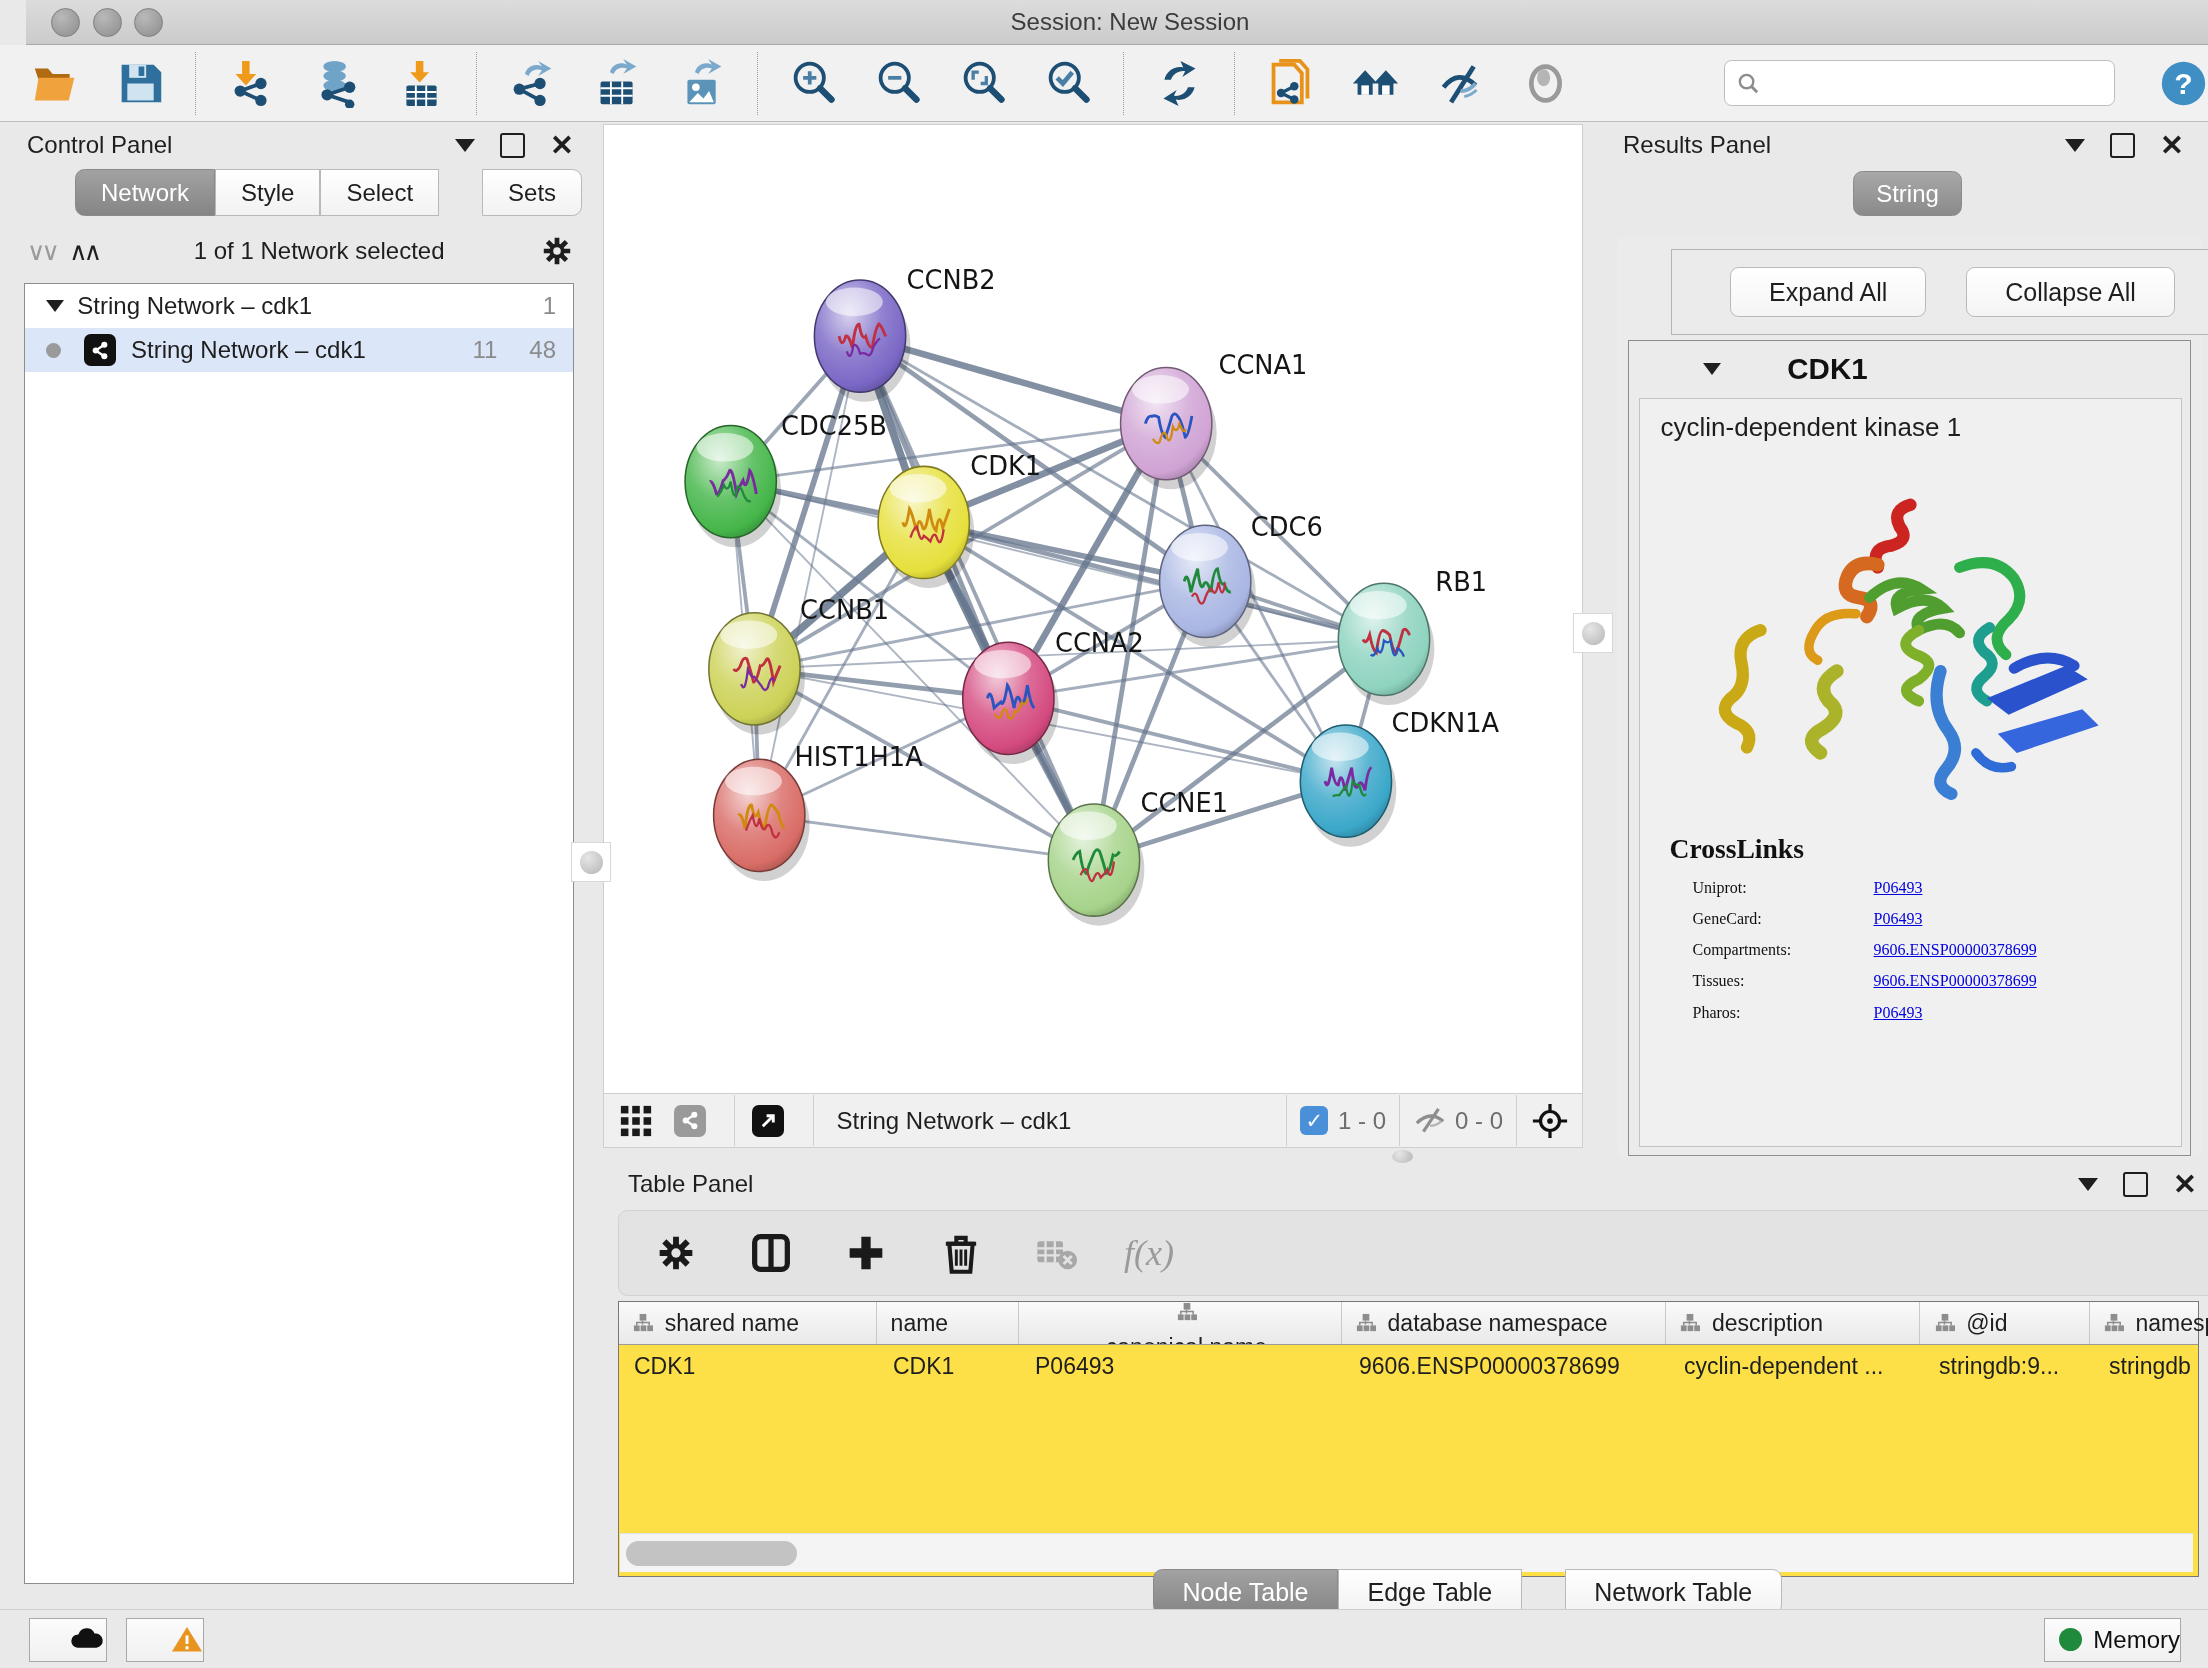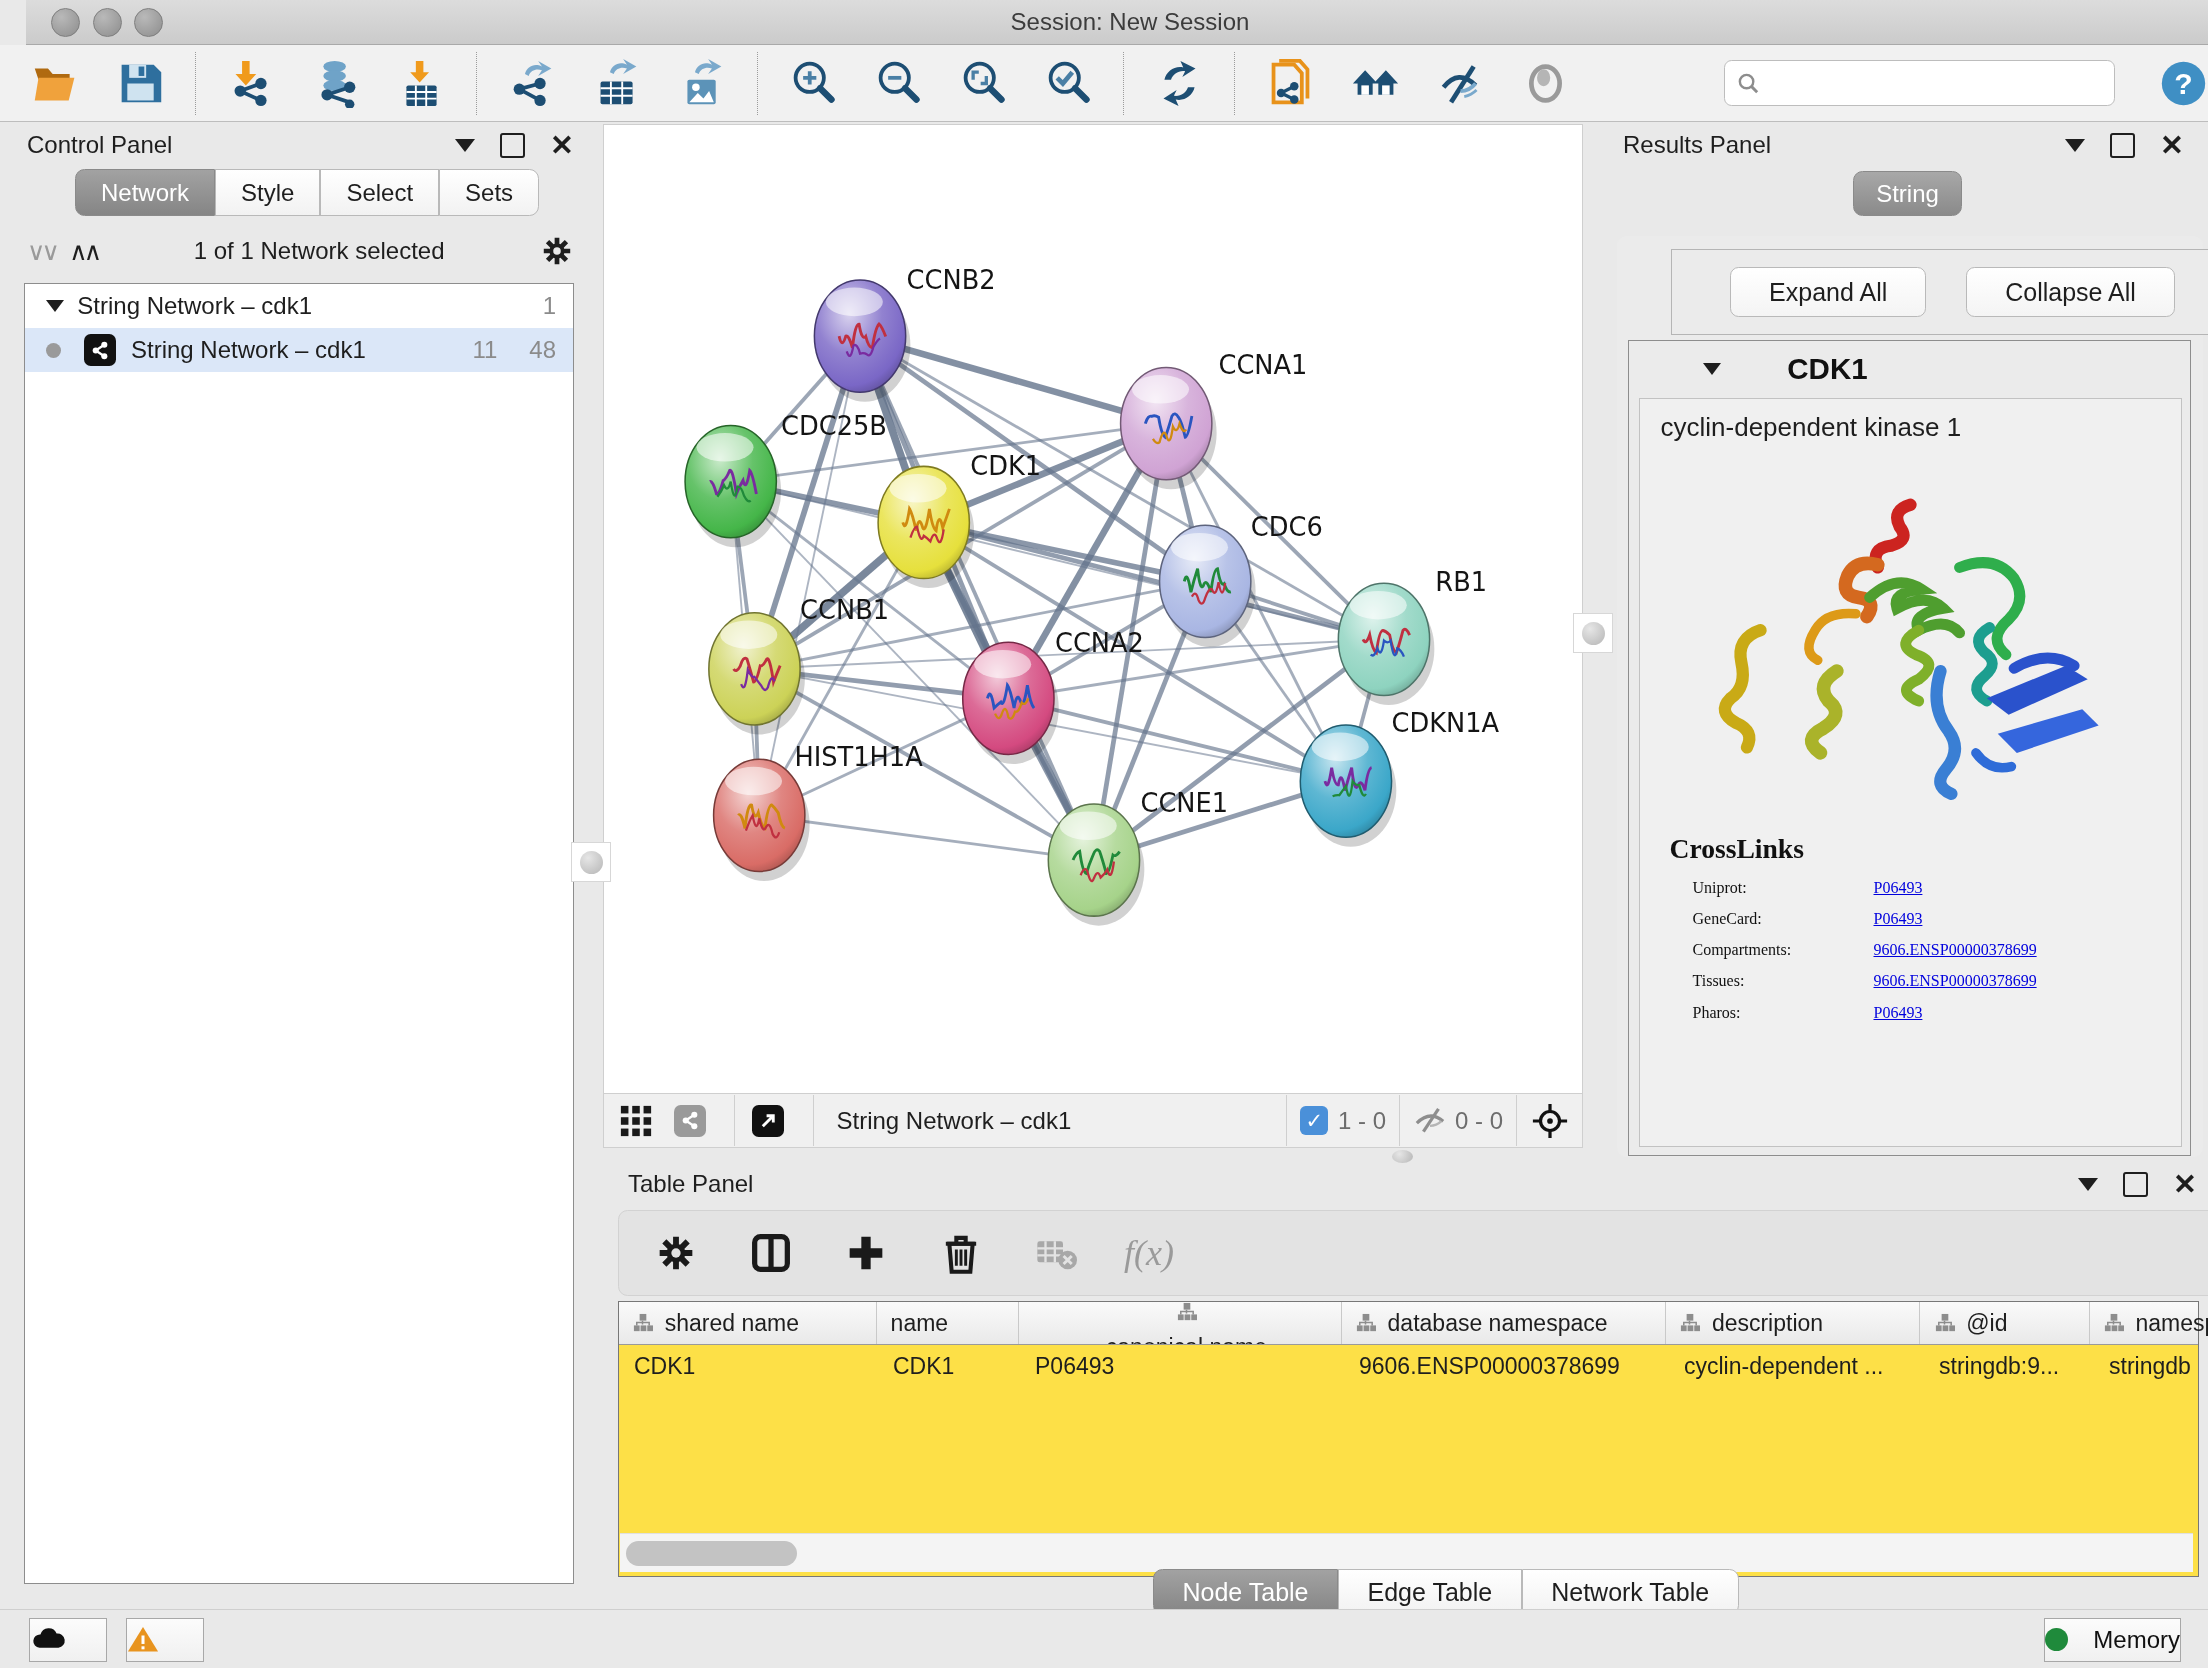--- a/index.html
+++ b/index.html
@@ -29,21 +29,21 @@
   .panel-controls{display:flex;align-items:center;gap:25px;}
   .ph-collapse{width:0;height:0;border-left:10.5px solid transparent;border-right:10.5px solid transparent;border-top:13.3px solid #1e1e1e;}
   .ph-float{width:21px;height:21px;border:2.9px solid #1e1e1e;border-radius:2.9px;}
   .ph-close{font-size:28.5px;font-weight:bold;color:#1e1e1e;line-height:21px;}
 
   .tabrow{display:flex;}
   .tab{border:1px solid #b9b9b9;background:linear-gradient(#ffffff,#f2f2f2);color:#1e1e1e;
     font-size:24px;padding:8.6px 25px;text-align:center;cursor:pointer;}
   .tab.sel{background:linear-gradient(#a2a2a2,#858585);color:#fff;border-color:#8a8a8a;}
   .tab:first-child{border-radius:9.5px 0 0 9.5px;margin-left:7px;}
-  .tab:last-child{border-radius:0 9.5px 9.5px 0;}
+  .tab:last-child{border-radius:0 9.5px 9.5px 0;margin-left:43px;}
 
   
   .cp-head{left:27px;top:131px;width:547px;}
   .cp-tabs{position:absolute;left:68px;top:169px;}
   .cp-sub{position:absolute;left:27px;top:228px;width:547px;height:46px;display:flex;align-items:center;}
   .chevrons{font-size:25px;letter-spacing:-3.8px;}
   .cp-sub-label{flex:1;text-align:center;font-size:24px;color:#1e1e1e;}
   .tree-box{position:absolute;left:24px;top:283px;width:548px;height:1299px;background:#fff;
     border:1.9px solid #8d8d8d;}
   .tree-row{height:44px;display:flex;align-items:center;font-size:24px;color:#1e1e1e;}
@@ -101,21 +101,21 @@
   .trow{display:flex;height:42px;}
   .td{font-size:23px;color:#1e1e1e;padding-left:15px;display:flex;align-items:center;overflow:hidden;white-space:nowrap;flex:none;}
   .hscroll{position:absolute;left:620px;top:1533px;width:1573px;height:38px;background:#f4f4f4;border-top:1px solid #e0e0e0;}
   .hthumb{position:absolute;left:5.7px;top:6.7px;width:171px;height:25px;border-radius:12.4px;background:#c3c3c3;}
   .tp-tabs{position:absolute;left:1146px;top:1569px;}
   .tp-tabs .tab{padding:7.6px 28.5px;font-size:25px;}
 
   
   .statusbar{position:absolute;left:0;top:1609px;width:100%;height:59px;background:#e9e9e9;border-top:1px solid #cfcfcf;}
   .sb-btn{position:absolute;top:7.6px;height:42px;background:linear-gradient(#fcfcfc,#f0f0f0);
-    border:1.9px solid #a8a8a8;display:flex;align-items:center;justify-content:space-between;}
+    border:1.9px solid #a8a8a8;display:flex;align-items:center;justify-content:flex-end;}
   .memory-btn{right:27px;width:135px;font-size:24px;color:#111;gap:11.4px;}
   .memdot{width:23px;height:23px;border-radius:50%;background:#1f8a3b;}
 
   .node-label{font-family:"DejaVu Sans",sans-serif;}
 </style>
 </head>
 <body>
 
 <div class="window">
 

